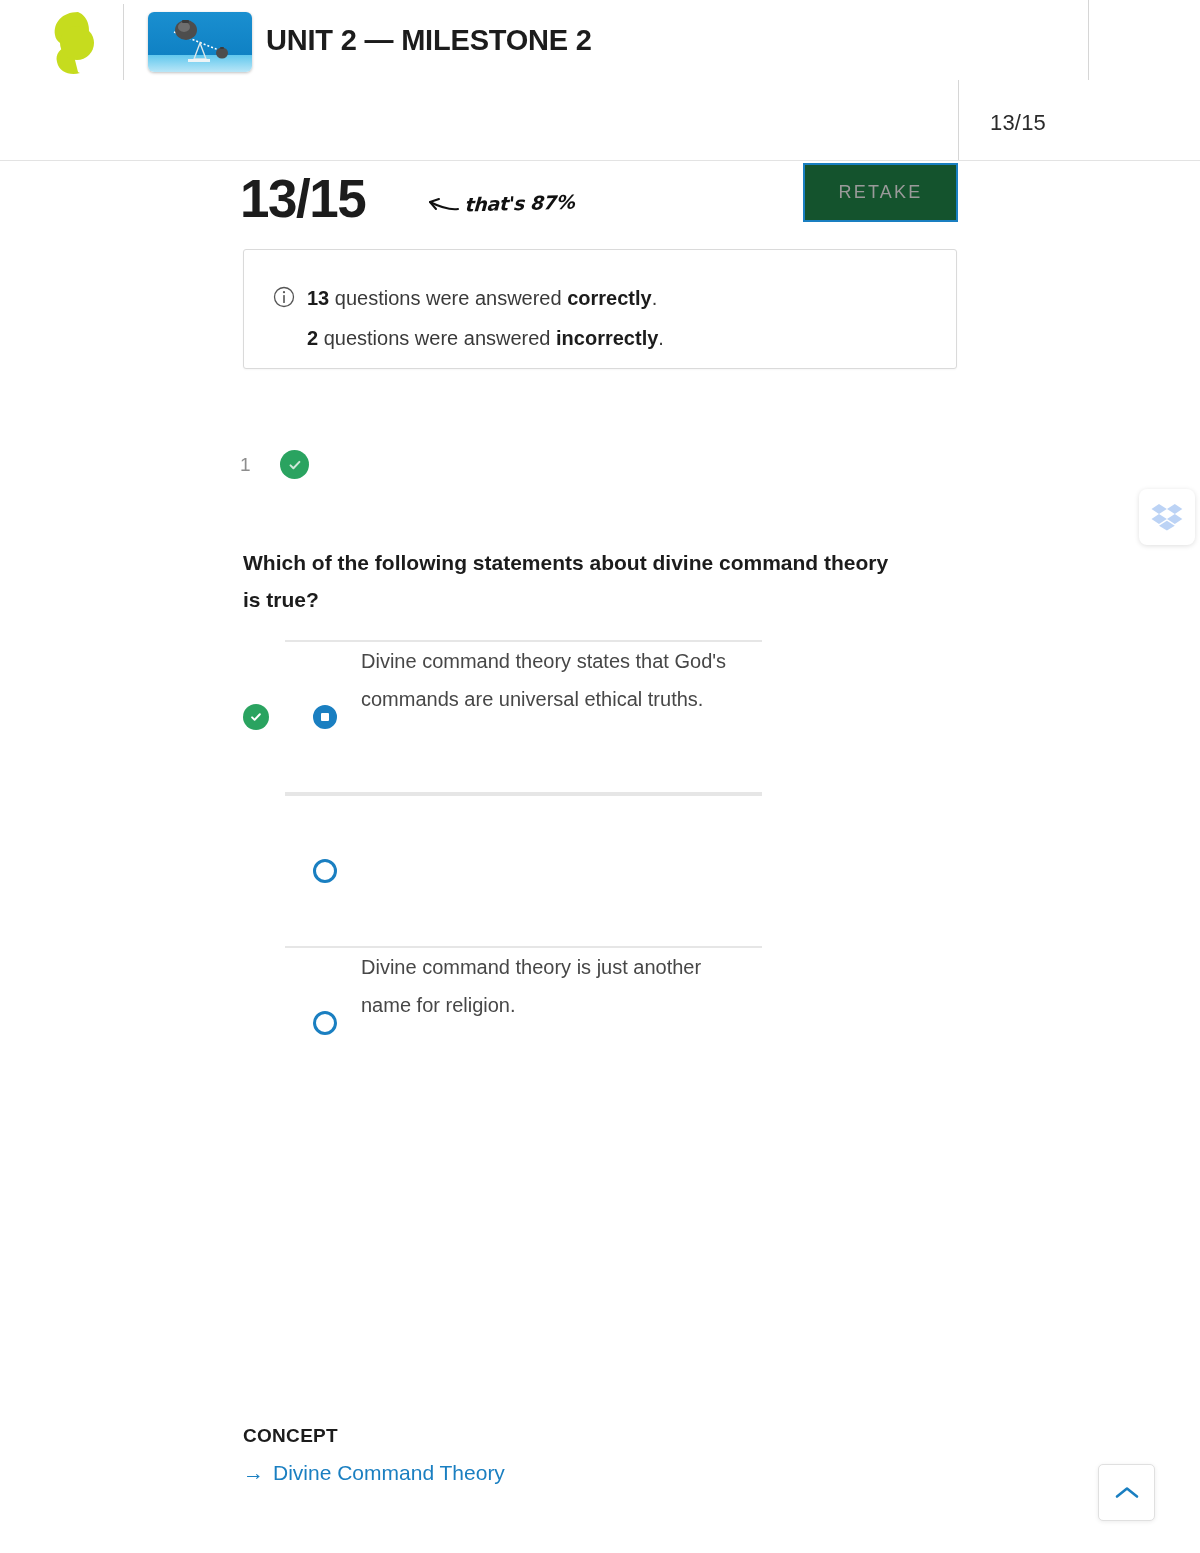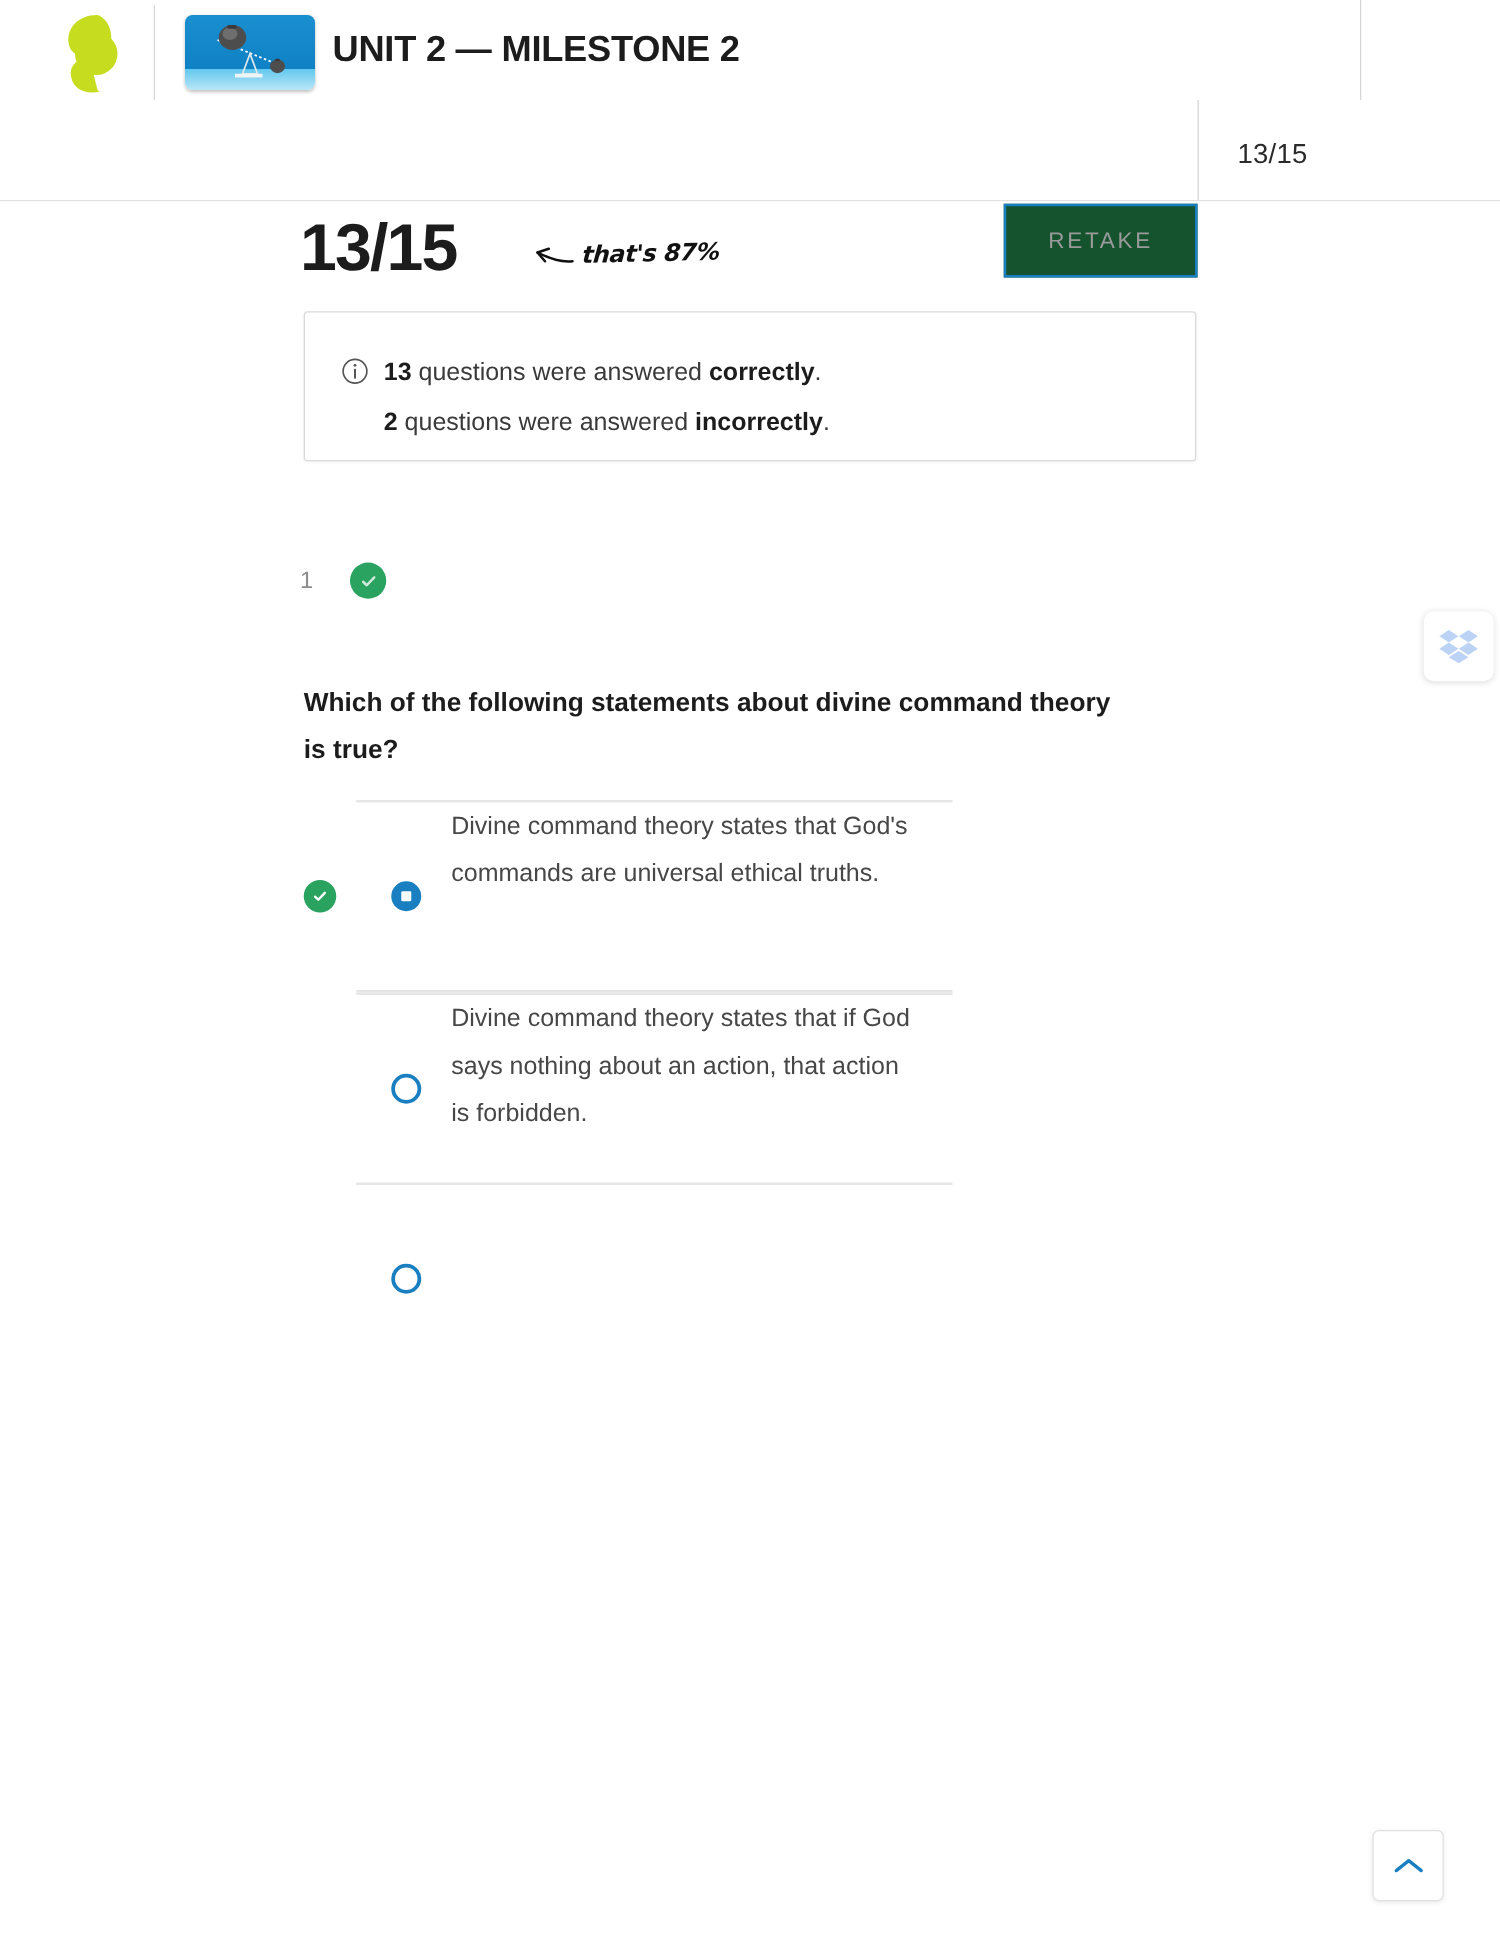--- a/index.html
+++ b/index.html
@@ -345,28 +345,35 @@
             <path d="M3.5 8.4 L6.4 11.2 L12.4 4.9" stroke="#ffffff" stroke-width="2.2" fill="none" stroke-linecap="round" stroke-linejoin="round"></path>
           </svg>
         </span>
         <span class="radio selected"></span>
         <span class="opt-text">Divine command theory states that God's commands are universal ethical truths.</span>
       </div>
       <div class="opt-sep"></div>
       <div class="opt-sep"></div>
       <div class="option">
         <span class="radio"></span>
-        <span class="opt-text">Divine command theory states that if God says nothing about an action, that action is forbidden.</span>
       </div>
       <div class="opt-sep"></div>
       <div class="option">
         <span class="radio"></span>
-      </div>
-    </div>
-
+        <span class="opt-text">Divine command theory is just another name for religion.</span>
+      </div>
+    </div>
+
+  <div class="concept">
+    <div class="concept-label">CONCEPT</div>
+    <a class="concept-link">
+      <span>→</span>
+      <span>Divine Command Theory</span>
+    </a>
+  </div>
 
   <div class="dropbox-chip">
     <svg width="32" height="30" viewBox="0 0 32 30">
       <path d="M8 2 L0.5 7 L8 12 L15.8 7 Z" fill="#bcd3f5"></path>
       <path d="M23.8 2 L31.3 7 L23.8 12 L16 7 Z" fill="#bcd3f5"></path>
       <path d="M0.5 17 L8 12 L15.8 17 L8 22 Z" fill="#bcd3f5"></path>
       <path d="M31.3 17 L23.8 12 L16 17 L23.8 22 Z" fill="#bcd3f5"></path>
       <path d="M8 23.8 L15.9 18.8 L23.8 23.8 L15.9 28.6 Z" fill="#bcd3f5"></path>
     </svg>
   </div>

